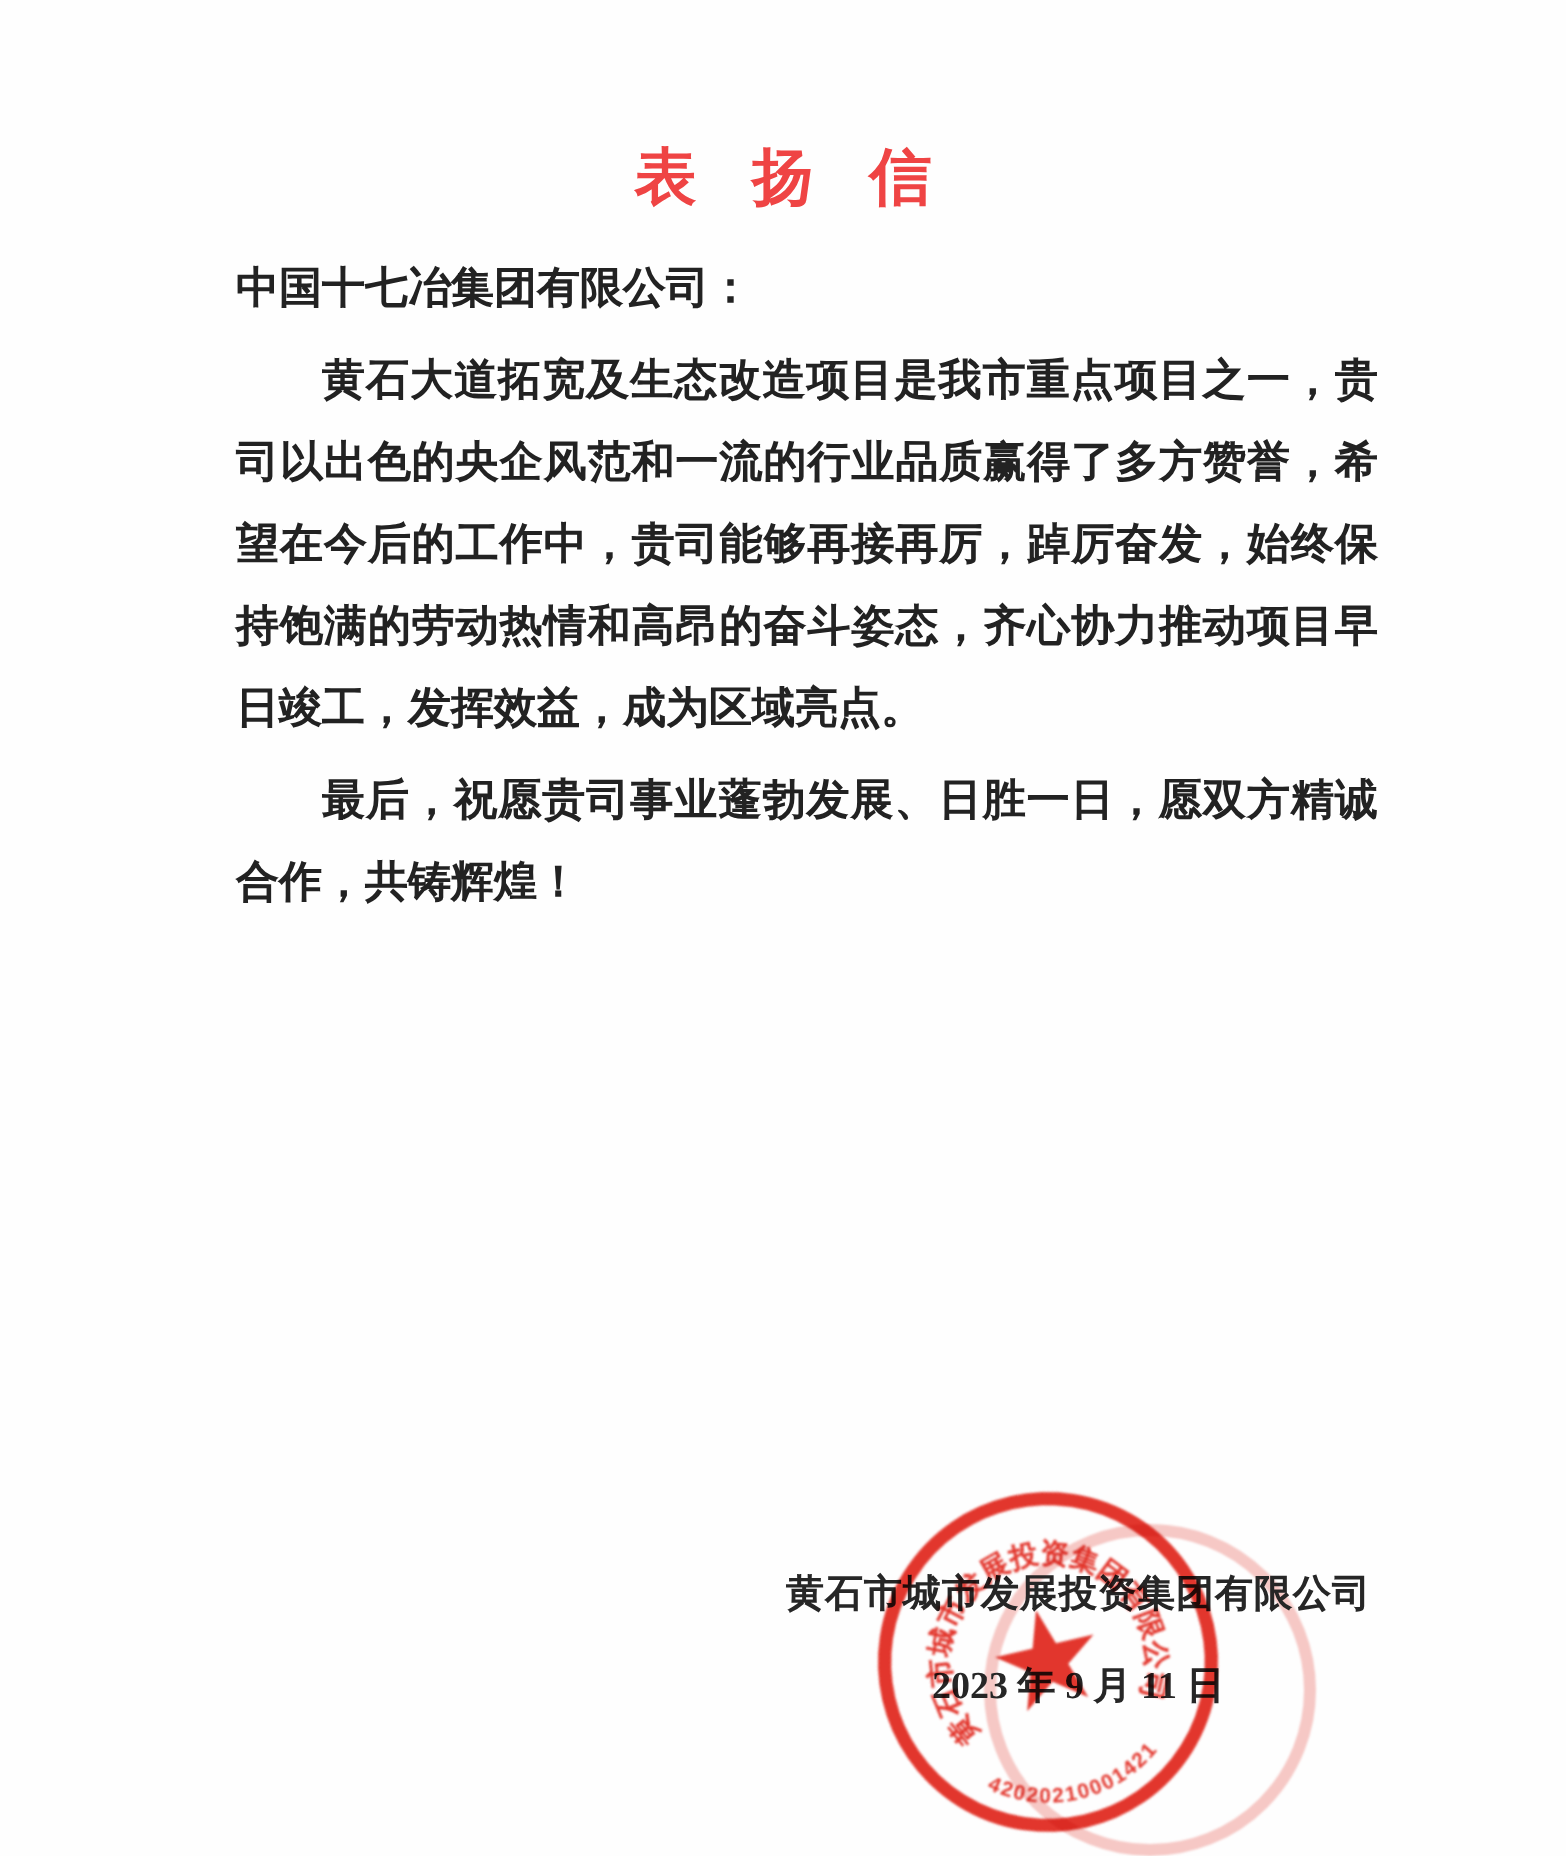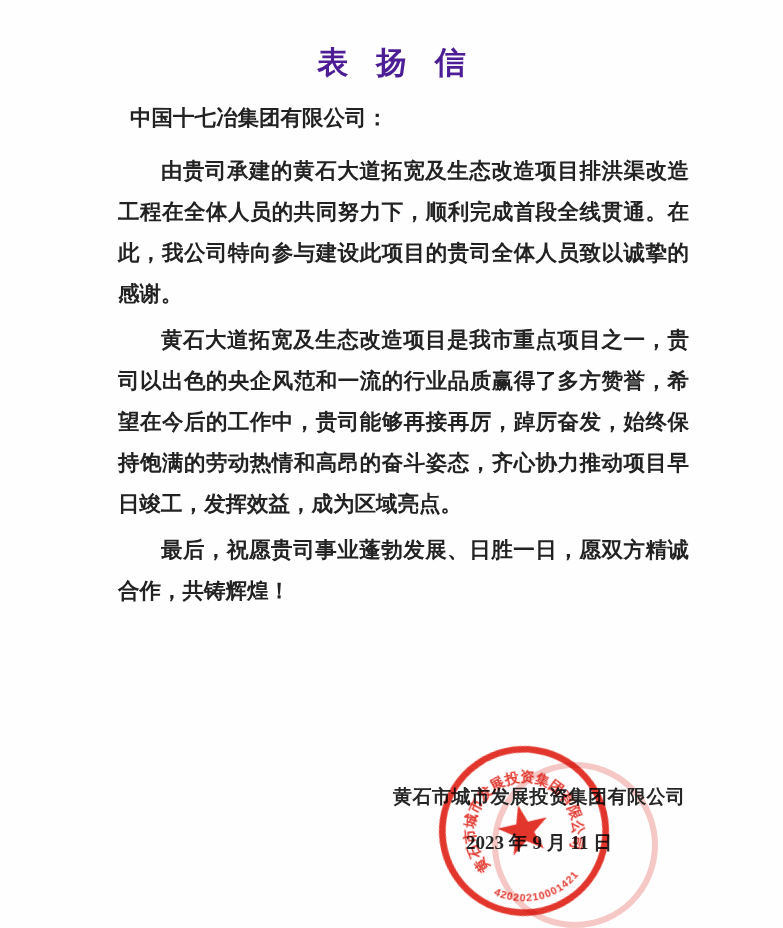--- a/index.html
+++ b/index.html
@@ -12,39 +12,39 @@
     width: 783px;
     height: 928px;
     margin: 0 auto;
     background: #fefefe;
     overflow: hidden;
     font-family: "Liberation Serif", "DejaVu Serif", serif;
     color: #1d1d1d;
   }
   .title {
     margin: 0;
-    padding-top: 44px;
+    padding-top: 70px;
     text-align: center;
     font-size: 31px;
     line-height: 38px;
     font-weight: 700;
     letter-spacing: 10px;
     text-indent: 10px;
-    color: #4c1d95;
+    color: #ef4444;
   }
   .content {
     margin: 16px 94px 0 118px;
     font-size: 21.5px;
     line-height: 41px;
     text-align: justify;
     font-weight: 600;
     color: #222;
   }
   .salutation {
-    margin: 12px;
+    margin: 0;
   }
   .para {
     margin: 5px 0 0 0;
     text-indent: 2em;
   }
   .signature {
     position: absolute;
     left: 393px;
     top: 784px;
     font-size: 19px;
@@ -93,21 +93,20 @@
 </style>
 </head>
 <body>
 
 <div class="page">
 
   <h1 class="title">表 扬 信</h1>
 
   <div class="content">
     <p class="salutation">中国十七冶集团有限公司：</p>
-    <p class="para">由贵司承建的黄石大道拓宽及生态改造项目排洪渠改造工程在全体人员的共同努力下，顺利完成首段全线贯通。在此，我公司特向参与建设此项目的贵司全体人员致以诚挚的感谢。</p>
     <p class="para">黄石大道拓宽及生态改造项目是我市重点项目之一，贵司以出色的央企风范和一流的行业品质赢得了多方赞誉，希望在今后的工作中，贵司能够再接再厉，踔厉奋发，始终保持饱满的劳动热情和高昂的奋斗姿态，齐心协力推动项目早日竣工，发挥效益，成为区域亮点。</p>
     <p class="para">最后，祝愿贵司事业蓬勃发展、日胜一日，愿双方精诚合作，共铸辉煌！</p>
   </div>
 
   <div class="signature">黄石市城市发展投资集团有限公司</div>
 
   <div class="date">2023 年 9 月 11 日</div>
 
   <svg class="seal-ghost" viewBox="0 0 172 172" aria-hidden="true">
     <circle cx="86" cy="86" r="80" fill="none" stroke="rgba(223,40,28,0.25)" stroke-width="6"></circle>

